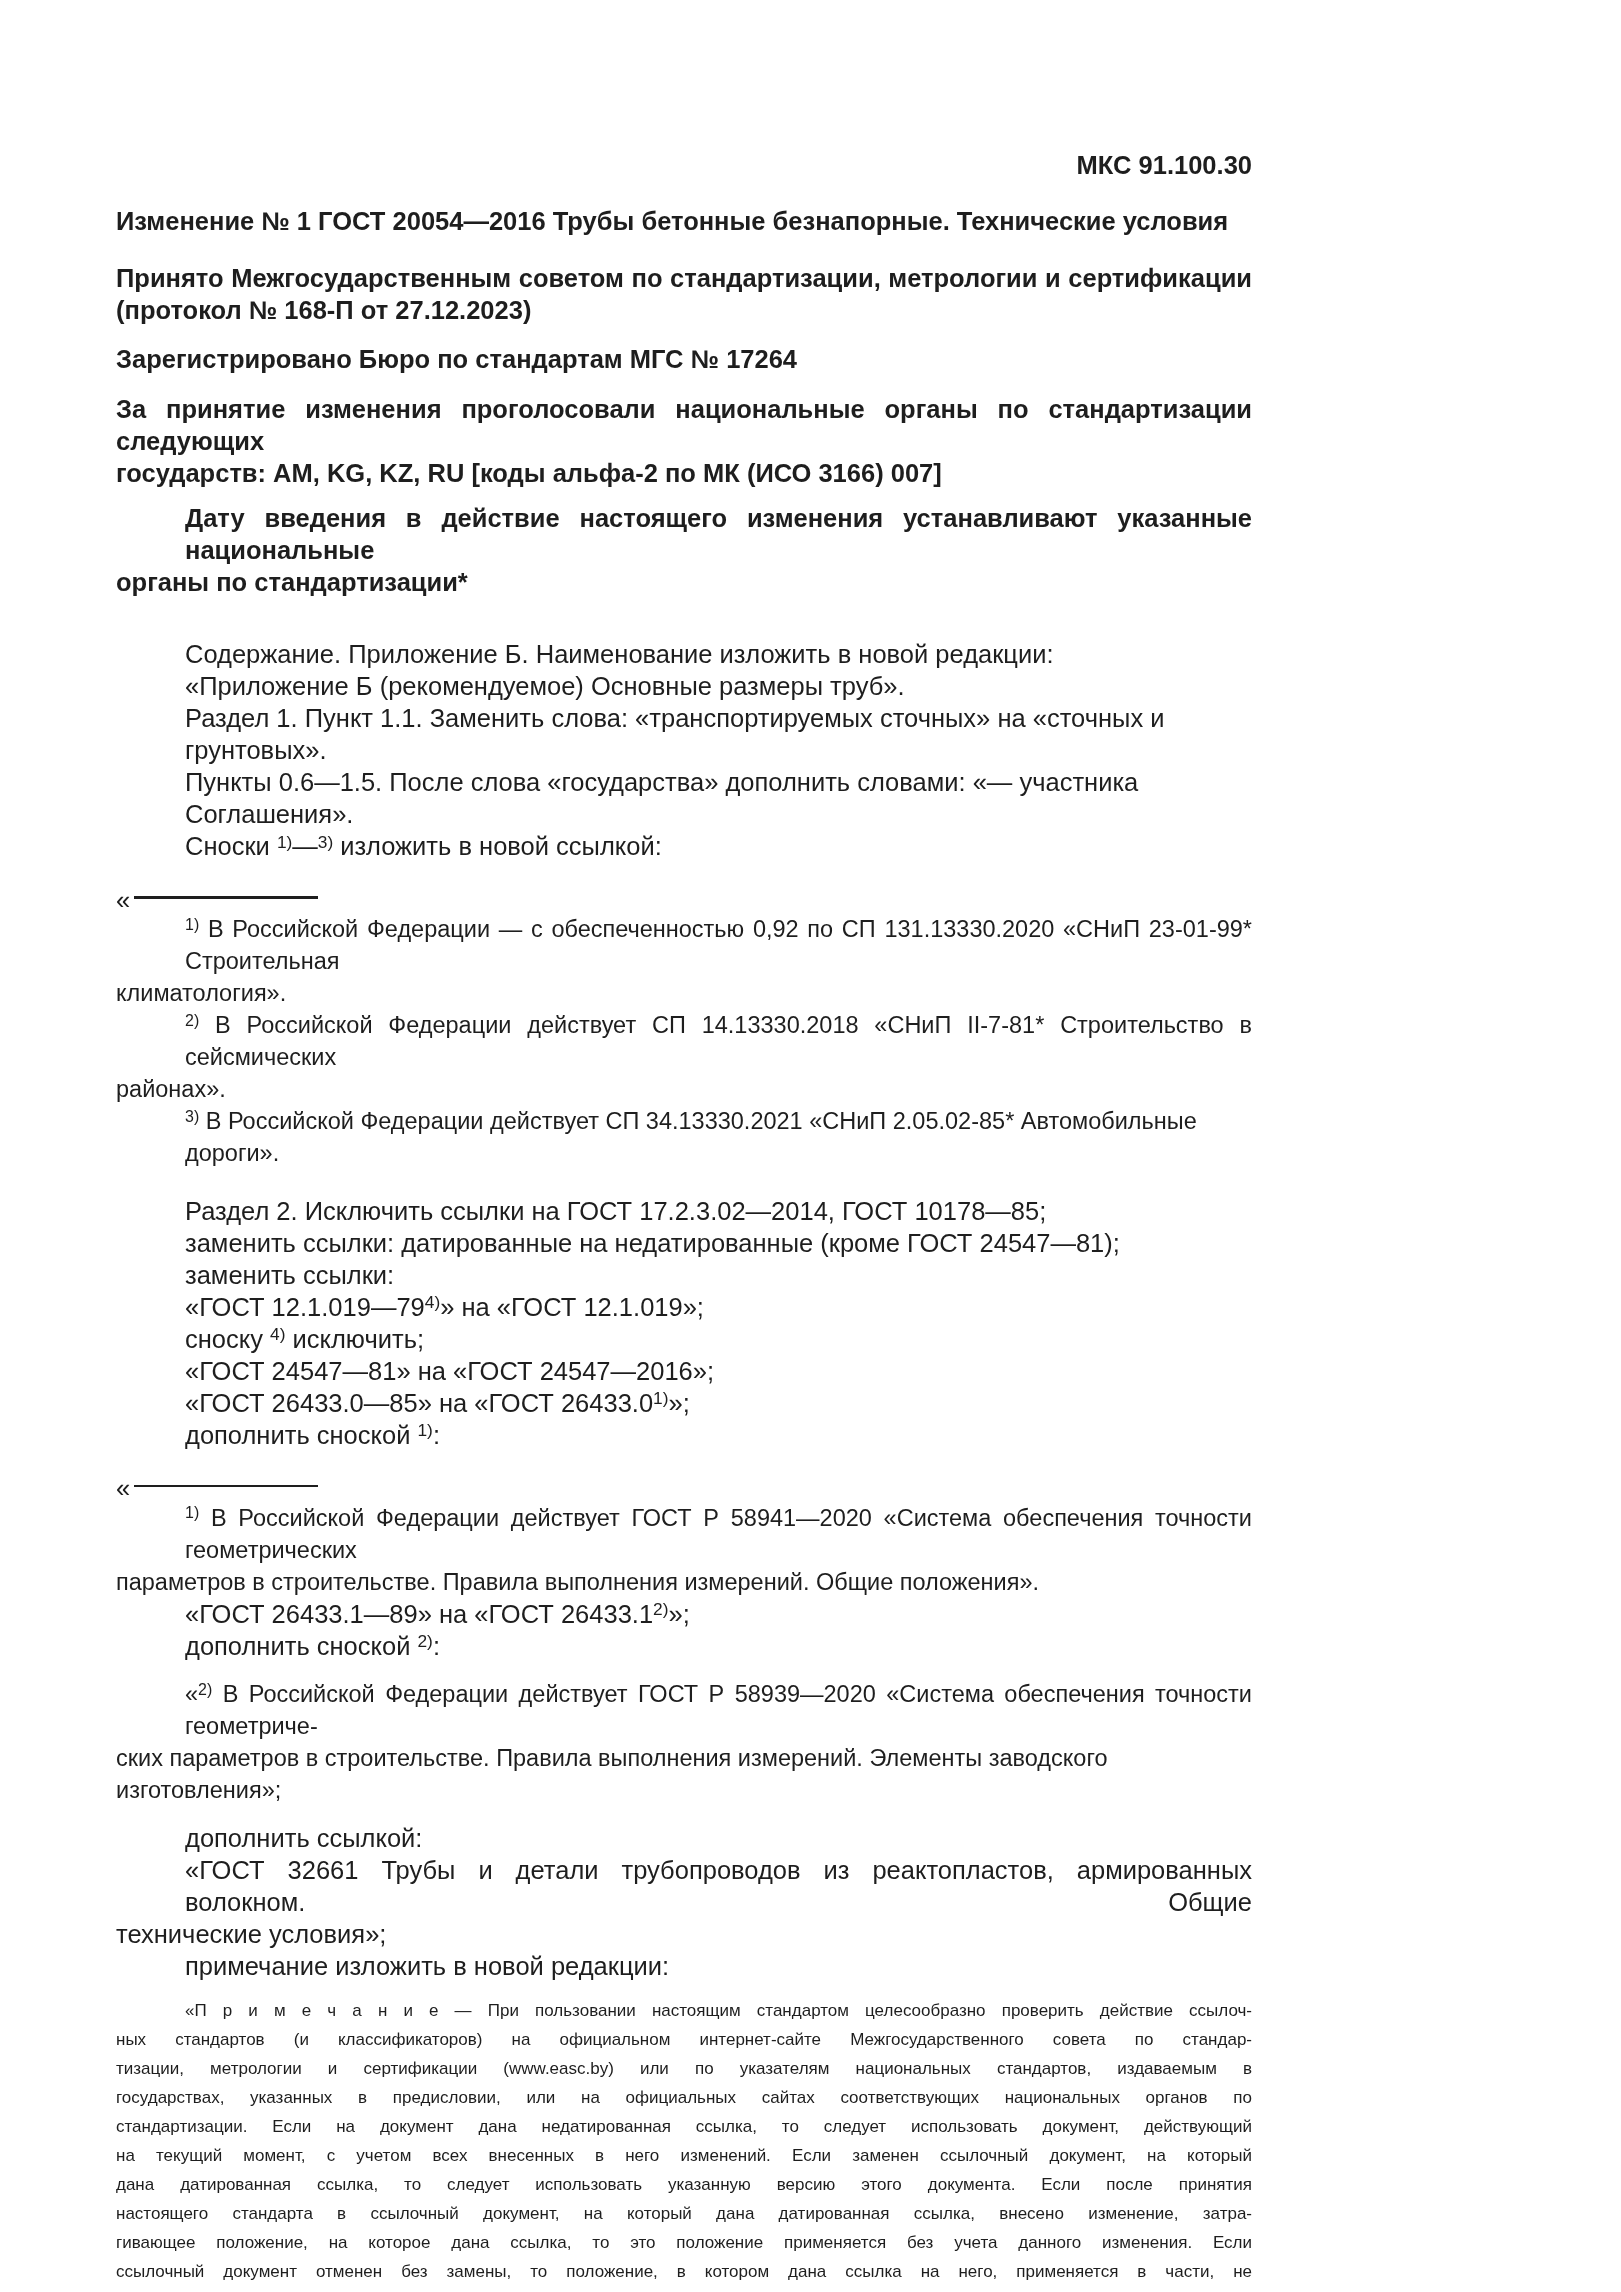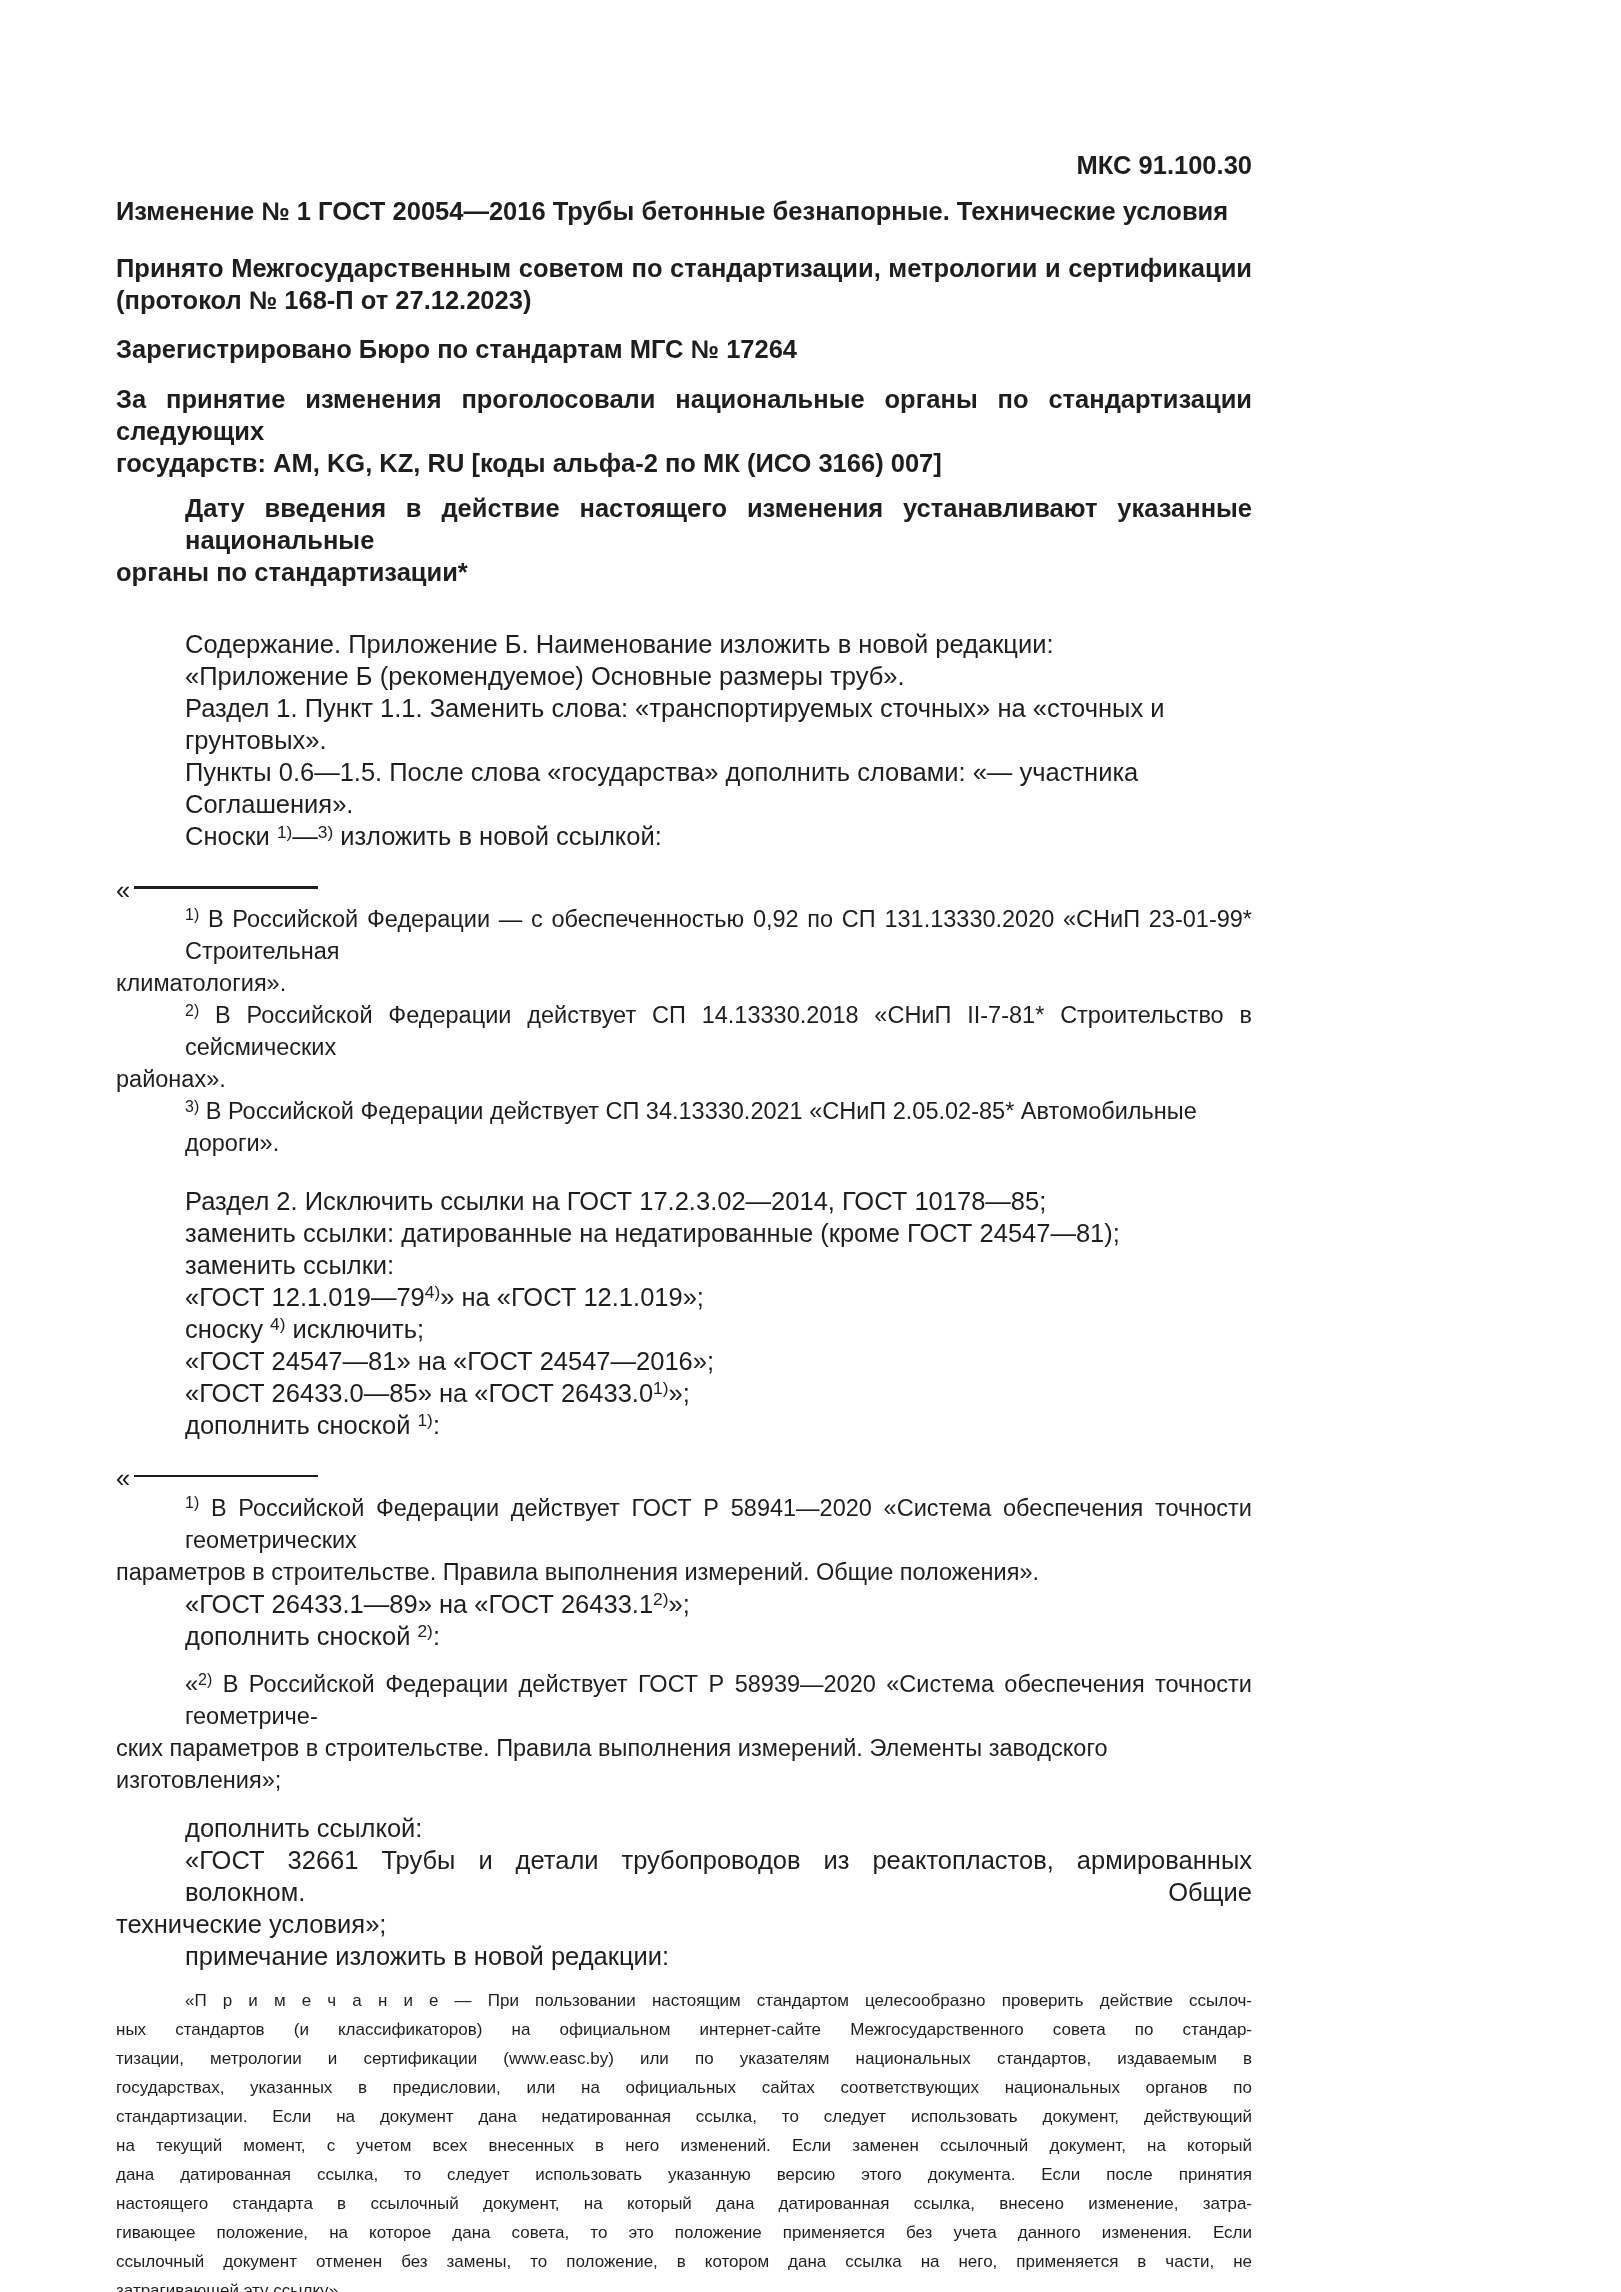--- a/index.html
+++ b/index.html
@@ -22,21 +22,21 @@
   .fn { font-size:23.5px; }
   .fn .ln { min-height:32px; }
   .note-block { font-size:17px; line-height:29px; }
   .note-block .ln { min-height:29px; }
   sup { font-size:68%; line-height:0; vertical-align:baseline; position:relative; top:-0.45em; }
   .rule-line { height:23.5px; line-height:21.6px; font-size:25.5px; }
   .frule { display:inline-block; width:184px; height:2.9px; background:#1e1e1e; vertical-align:0.38em; margin-left:3.9px; }
   .brule { margin-top:8.8px; width:196px; height:2.9px; background:#1e1e1e; }
   .star { display:inline-block; margin-right:15.7px; }
 
-  #title      { margin-top:14px; }
+  #title      { margin-top:24px; }
   #adopted    { margin-top:24.5px; }
   #registered { margin-top:17.6px; }
   #voted      { margin-top:17.6px; }
   #effective  { margin-top:13.7px; }
   #contents   { margin-top:40px; }
   #fnb1       { margin-top:27.4px; }
   #razdel2    { margin-top:25.5px; }
   #fnb2       { margin-top:27.4px; }
   #rep26433   { }
   #fn58939    { margin-top:16.7px; }
@@ -124,21 +124,21 @@
 
   <div id="note" class="note-block">
     <div class="ln j ind">«П р и м е ч а н и е — При пользовании настоящим стандартом целесообразно проверить действие ссылоч-</div>
     <div class="ln j">ных стандартов (и классификаторов) на официальном интернет-сайте Межгосударственного совета по стандар-</div>
     <div class="ln j">тизации, метрологии и сертификации (www.easc.by) или по указателям национальных стандартов, издаваемым в</div>
     <div class="ln j">государствах, указанных в предисловии, или на официальных сайтах соответствующих национальных органов по</div>
     <div class="ln j">стандартизации. Если на документ дана недатированная ссылка, то следует использовать документ, действующий</div>
     <div class="ln j">на текущий момент, с учетом всех внесенных в него изменений. Если заменен ссылочный документ, на который</div>
     <div class="ln j">дана датированная ссылка, то следует использовать указанную версию этого документа. Если после принятия</div>
     <div class="ln j">настоящего стандарта в ссылочный документ, на который дана датированная ссылка, внесено изменение, затра-</div>
-    <div class="ln j">гивающее положение, на которое дана совета, то это положение применяется без учета данного изменения. Если</div>
+    <div class="ln j">гивающее положение, на которое дана ссылка, то это положение применяется без учета данного изменения. Если</div>
     <div class="ln j">ссылочный документ отменен без замены, то положение, в котором дана ссылка на него, применяется в части, не</div>
     <div class="ln">затрагивающей эту ссылку».</div>
   </div>
 
   <div class="brule"></div>
 
   <div id="bfn" class="note-block">
     <div class="ln ind"><span class="star">*</span><span>Дата введения в действие на территории Российской Федерации —2024—02—01.</span></div>
   </div>
 

